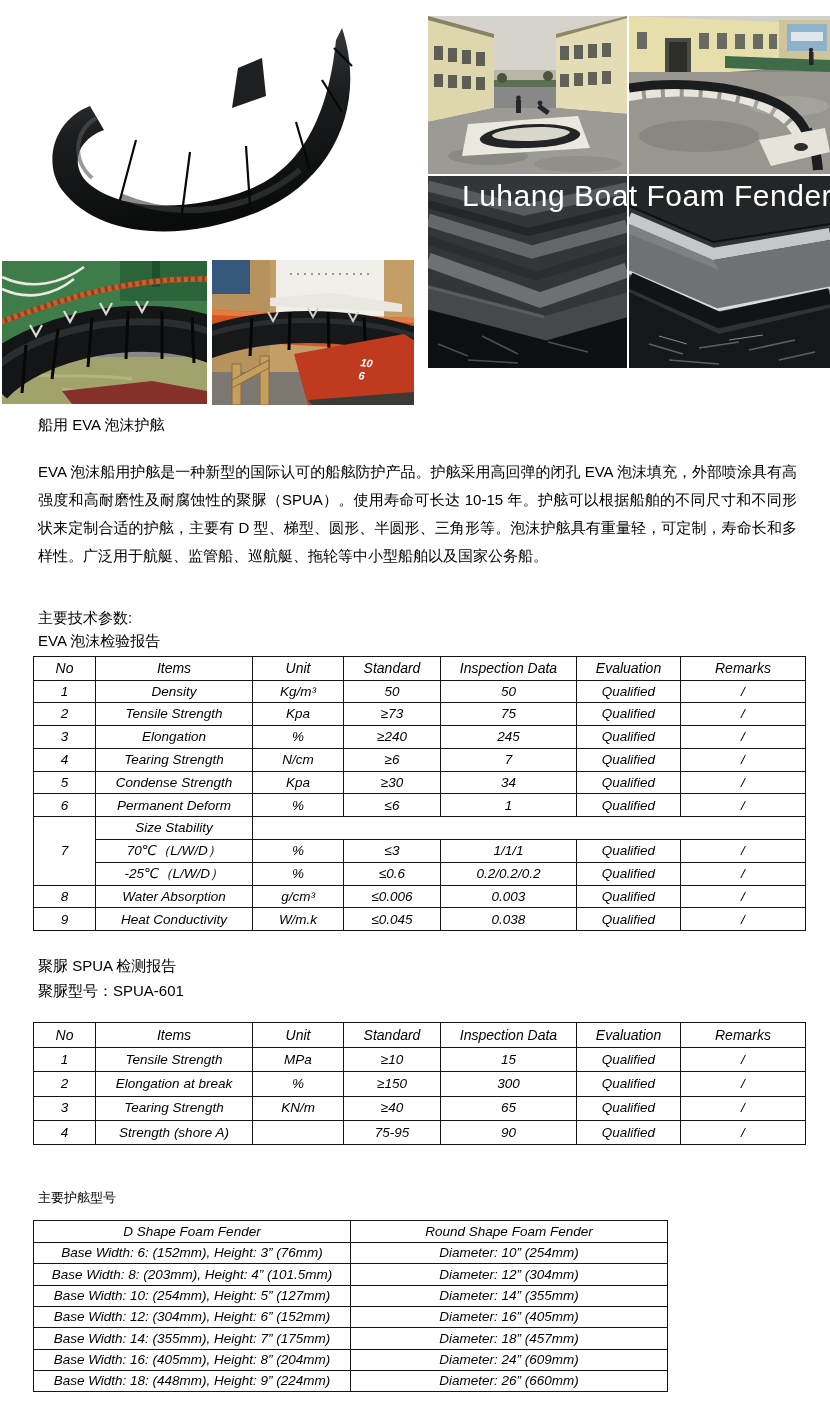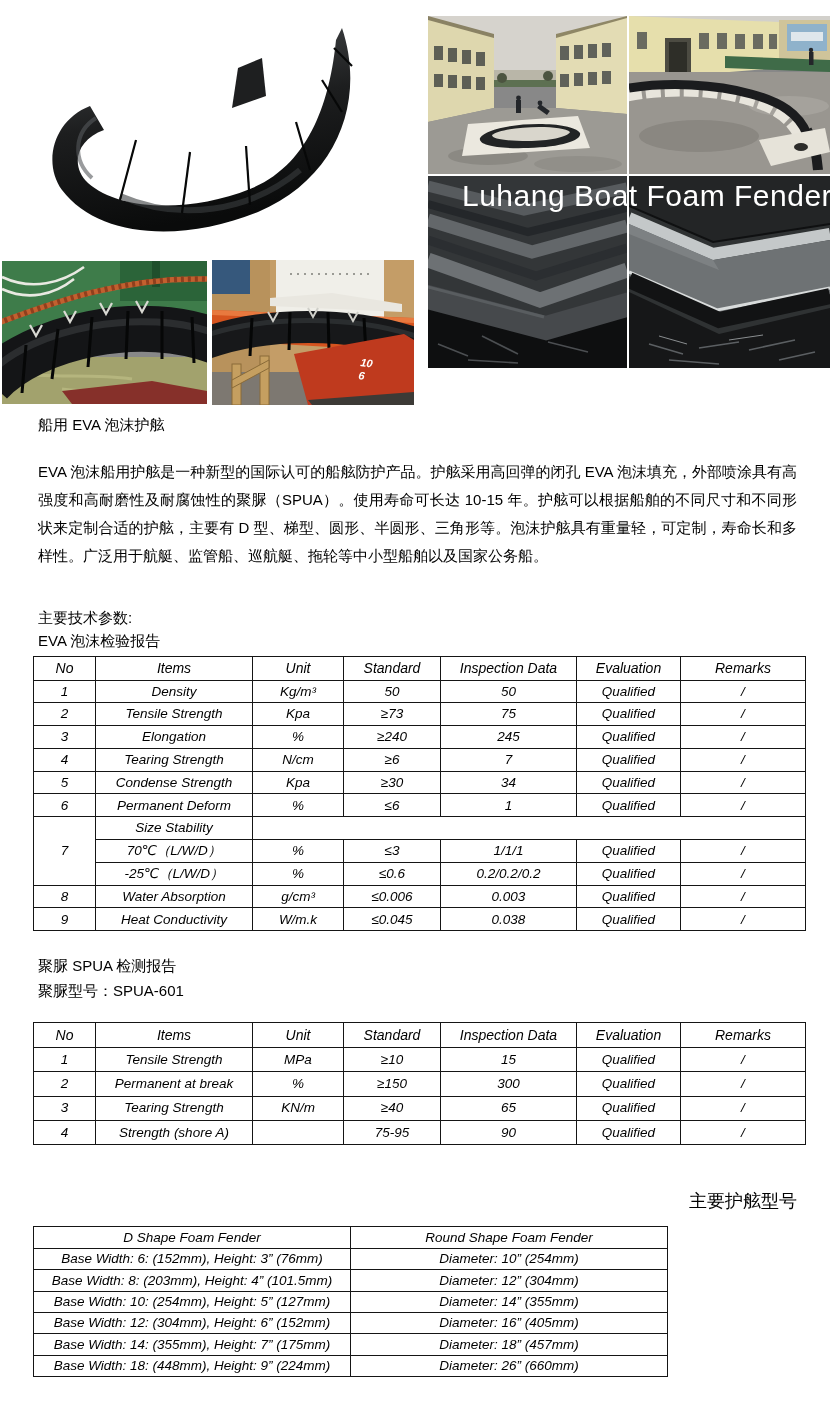--- a/index.html
+++ b/index.html
@@ -19,21 +19,21 @@
   .overlay-title{position:absolute;left:462px;top:179px;font-size:30px;font-weight:300;
         color:#fff;letter-spacing:0.5px;white-space:nowrap;z-index:5;}
   
   .content{display:flow-root;padding:0 28px 0 33px;}
   .doc-title{margin:10px 5px 0;font-size:15px;}
   .doc-para{margin:23px 5px 0;font-size:15px;line-height:28px;text-align:justify;}
   .sec-head{margin:39px 5px 0;font-size:15px;}
   .sec-sub{margin:4px 5px 0;font-size:15px;}
   .spua-head{margin:26px 5px 0;font-size:15px;}
   .spua-sub{margin:6px 5px 0;font-size:15px;}
-  .models-head{margin:44px 5px 0;font-size:18px;text-align:right;}
+  .models-head{margin:44px 5px 0;font-size:13px;}
   table{border-collapse:collapse;table-layout:fixed;text-align:center;
         font-style:italic;font-family:"Liberation Sans","DejaVu Sans",sans-serif;}
   th,td{border:1.5px solid #151515;padding:0 2px;font-weight:normal;line-height:1.15;
         overflow:hidden;}
   .spec{width:772px;margin-top:5px;}
   .spec th{height:22.5px;font-size:14px;}
   .spec td{height:21.8px;font-size:13.5px;}
   .t2{margin-top:21px;}
   .t2 th{height:24px;}
   .t2 td{height:23.2px;}
@@ -408,21 +408,21 @@
             <td>1</td>
             <td>Tensile Strength</td>
             <td>MPa</td>
             <td>≥10</td>
             <td>15</td>
             <td>Qualified</td>
             <td>/</td>
           </tr>
           <tr>
             <td>2</td>
-            <td>Permanent at break</td>
+            <td>Elongation at break</td>
             <td>%</td>
             <td>≥150</td>
             <td>300</td>
             <td>Qualified</td>
             <td>/</td>
           </tr>
           <tr>
             <td>3</td>
             <td>Tearing Strength</td>
             <td>KN/m</td>
@@ -471,20 +471,24 @@
           </tr>
           <tr>
             <td>Base Width: 12: (304mm), Height: 6” (152mm)</td>
             <td>Diameter: 16” (405mm)</td>
           </tr>
           <tr>
             <td>Base Width: 14: (355mm), Height: 7” (175mm)</td>
             <td>Diameter: 18” (457mm)</td>
           </tr>
           <tr>
+            <td>Base Width: 16: (405mm), Height: 8” (204mm)</td>
+            <td>Diameter: 24” (609mm)</td>
+          </tr>
+          <tr>
             <td>Base Width: 18: (448mm), Height: 9” (224mm)</td>
             <td>Diameter: 26” (660mm)</td>
           </tr>
         </tbody>
       </table>
 
   </div>
 </div>
 
 </body></html>

